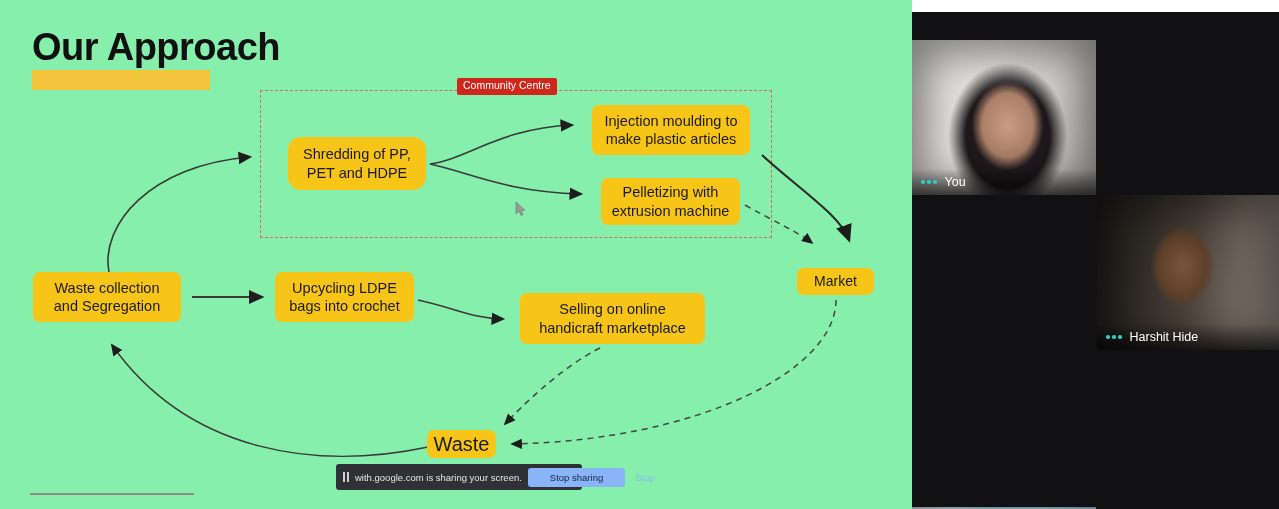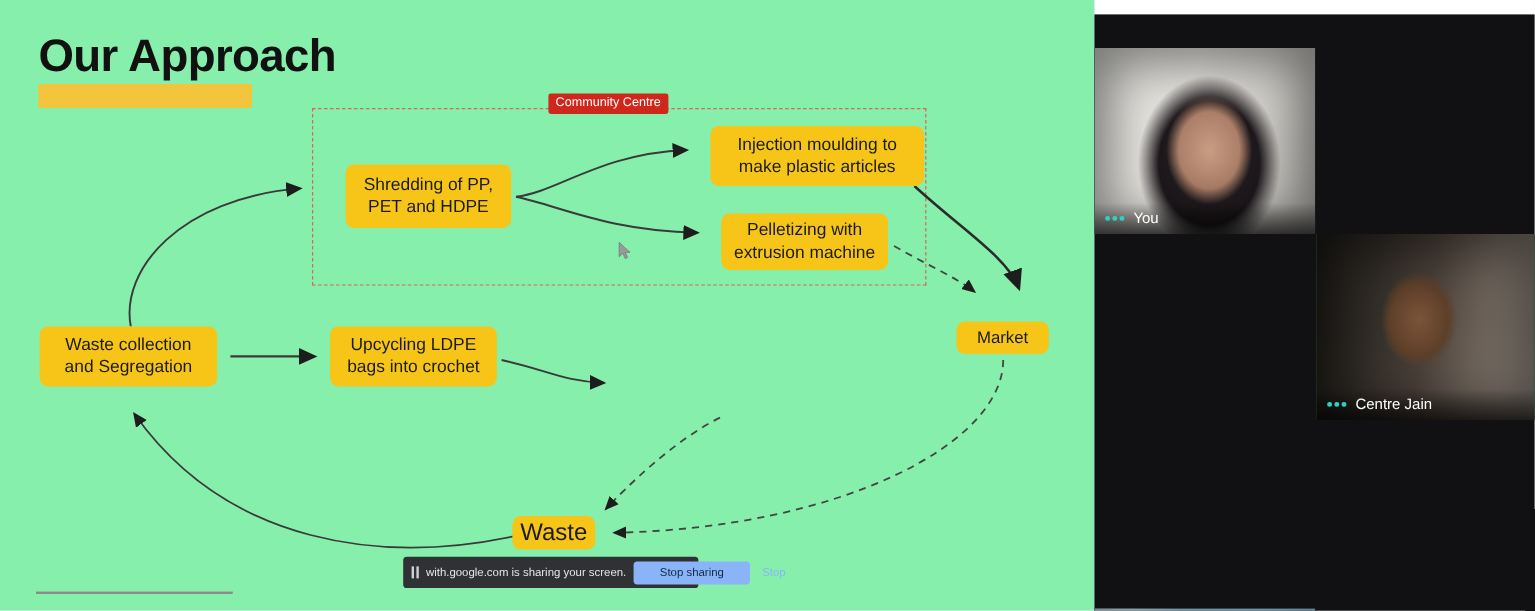--- a/index.html
+++ b/index.html
@@ -17,22 +17,22 @@
   .title-hl{position:absolute;left:0px;top:42px;width:178px;height:20px;background:#F2C53D;border-radius:1px;}
   .title{position:relative;font-size:38px;font-weight:bold;color:#111111;letter-spacing:-0.5px;line-height:1;white-space:nowrap;}
 
   .dashed-region{position:absolute;left:260px;top:90px;width:512px;height:148px;border:1.5px dashed #D06B5C;box-sizing:border-box;}
   .region-label{position:absolute;left:457px;top:78px;background:#D0271D;color:#ffffff;font-size:10.5px;padding:2px 6px 3px 6px;border-radius:2px;white-space:nowrap;line-height:1.1;}
 
   .nodebox{position:absolute;background:#F7C518;border-radius:7px;color:#1b1b1b;
     display:flex;align-items:center;justify-content:center;text-align:center;
     font-size:14.5px;line-height:1.25;padding:6px 8px;box-sizing:border-box;}
 
-  .n-shred{left:288px;top:137px;width:138px;height:53px;}
-  .n-inject{left:592px;top:105px;width:178px;height:50px;}
+  .n-shred{left:288px;top:137px;width:138px;height:53px;border-radius:13px;}
+  .n-inject{left:592px;top:105px;width:158px;height:50px;}
   .n-pellet{left:601px;top:178px;width:139px;height:47px;}
   .n-waste-coll{left:33px;top:272px;width:148px;height:50px;}
   .n-upcycle{left:275px;top:272px;width:139px;height:50px;}
   .n-selling{left:520px;top:293px;width:185px;height:51px;}
   .n-market{left:797px;top:268px;width:77px;height:27px;font-size:14px;}
   .n-waste{left:427px;top:430px;width:69px;height:28px;font-size:20px;}
 
   .svg-layer{position:absolute;left:0;top:0;width:912px;height:509px;pointer-events:none;}
 
   .footline{position:absolute;left:30px;top:493px;width:164px;height:1.5px;background:#8b8b8b;}
@@ -125,20 +125,21 @@
       <path d="M836,300 C836,370 700,440 512,444" fill="none" stroke="#444" stroke-width="1.5" stroke-dasharray="6,5" marker-end="url(#ahs)"></path>
 
       <path d="M428,447 C320,470 190,455 112,345" fill="none" stroke="#3a3a3a" stroke-width="1.4" marker-end="url(#ah)"></path>
     </svg>
 
     <div class="nodebox n-shred">Shredding of PP, PET and HDPE</div>
     <div class="nodebox n-inject">Injection moulding to make plastic articles</div>
     <div class="nodebox n-pellet">Pelletizing with extrusion machine</div>
     <div class="nodebox n-upcycle">Upcycling LDPE bags into crochet</div>
     <div class="nodebox n-waste-coll">Waste collection and Segregation</div>
+    <div class="nodebox n-selling">Selling on online handicraft marketplace</div>
     <div class="nodebox n-market">Market</div>
     <div class="nodebox n-waste">Waste</div>
 
     <div class="footline"></div>
     <div class="pagenum">07</div>
 
     <svg class="cursor" viewBox="0 0 12 16">
       <path d="M1,1 L1,13 L4,10 L6,14.5 L8,13.6 L6,9.3 L10,9.3 Z" fill="#9a9a9a" stroke="#6f6f6f" stroke-width="0.6"></path>
     </svg>
 
@@ -170,21 +171,21 @@
 
     <div class="tile t2 speaking">
       <div class="vid bgB"></div>
       <div class="vig"></div>
       <div class="namebar">
         <span class="dots">
             <i></i>
             <i></i>
             <i></i>
           </span>
-        <span class="nm">Centre Jain</span>
+        <span class="nm">Harshit Hide</span>
       </div>
     </div>
 
     <div class="tile t3">
       <div class="vid bgC"></div>
       <div class="vig"></div>
 
     </div>
 
   </div>

